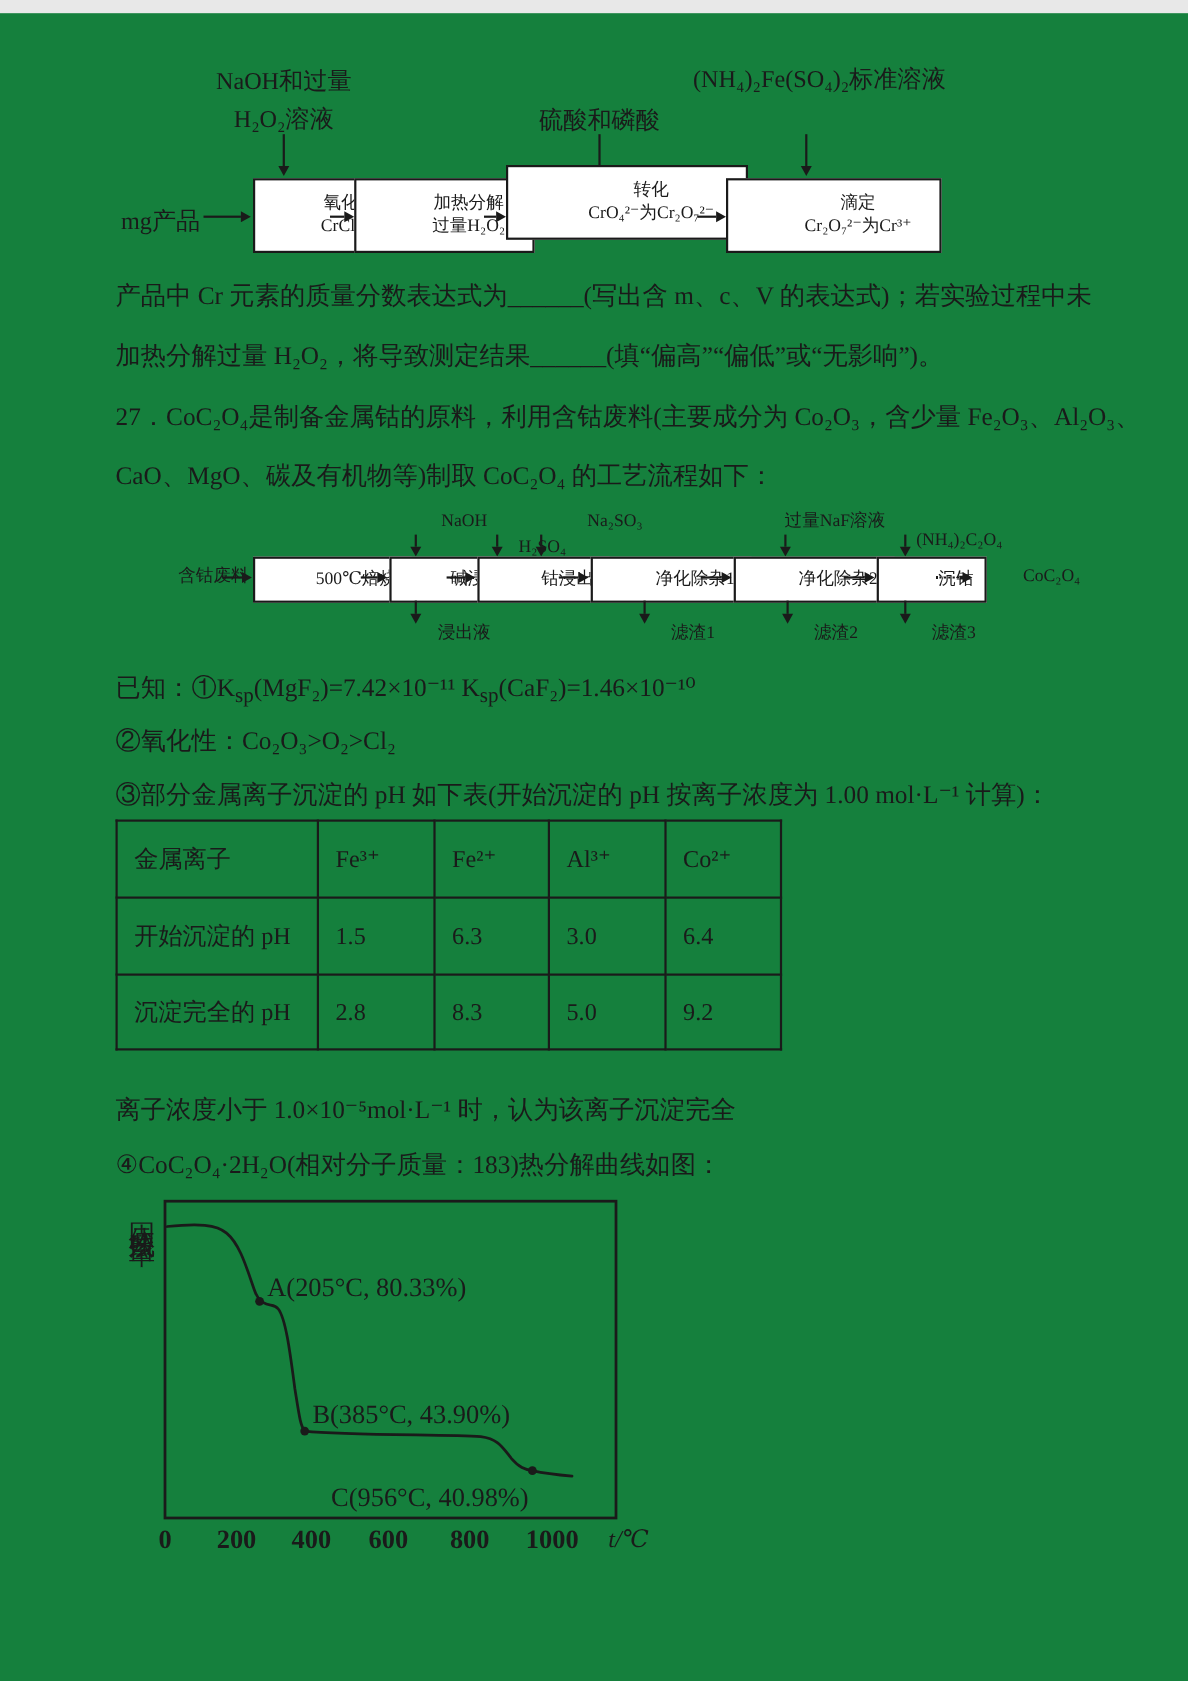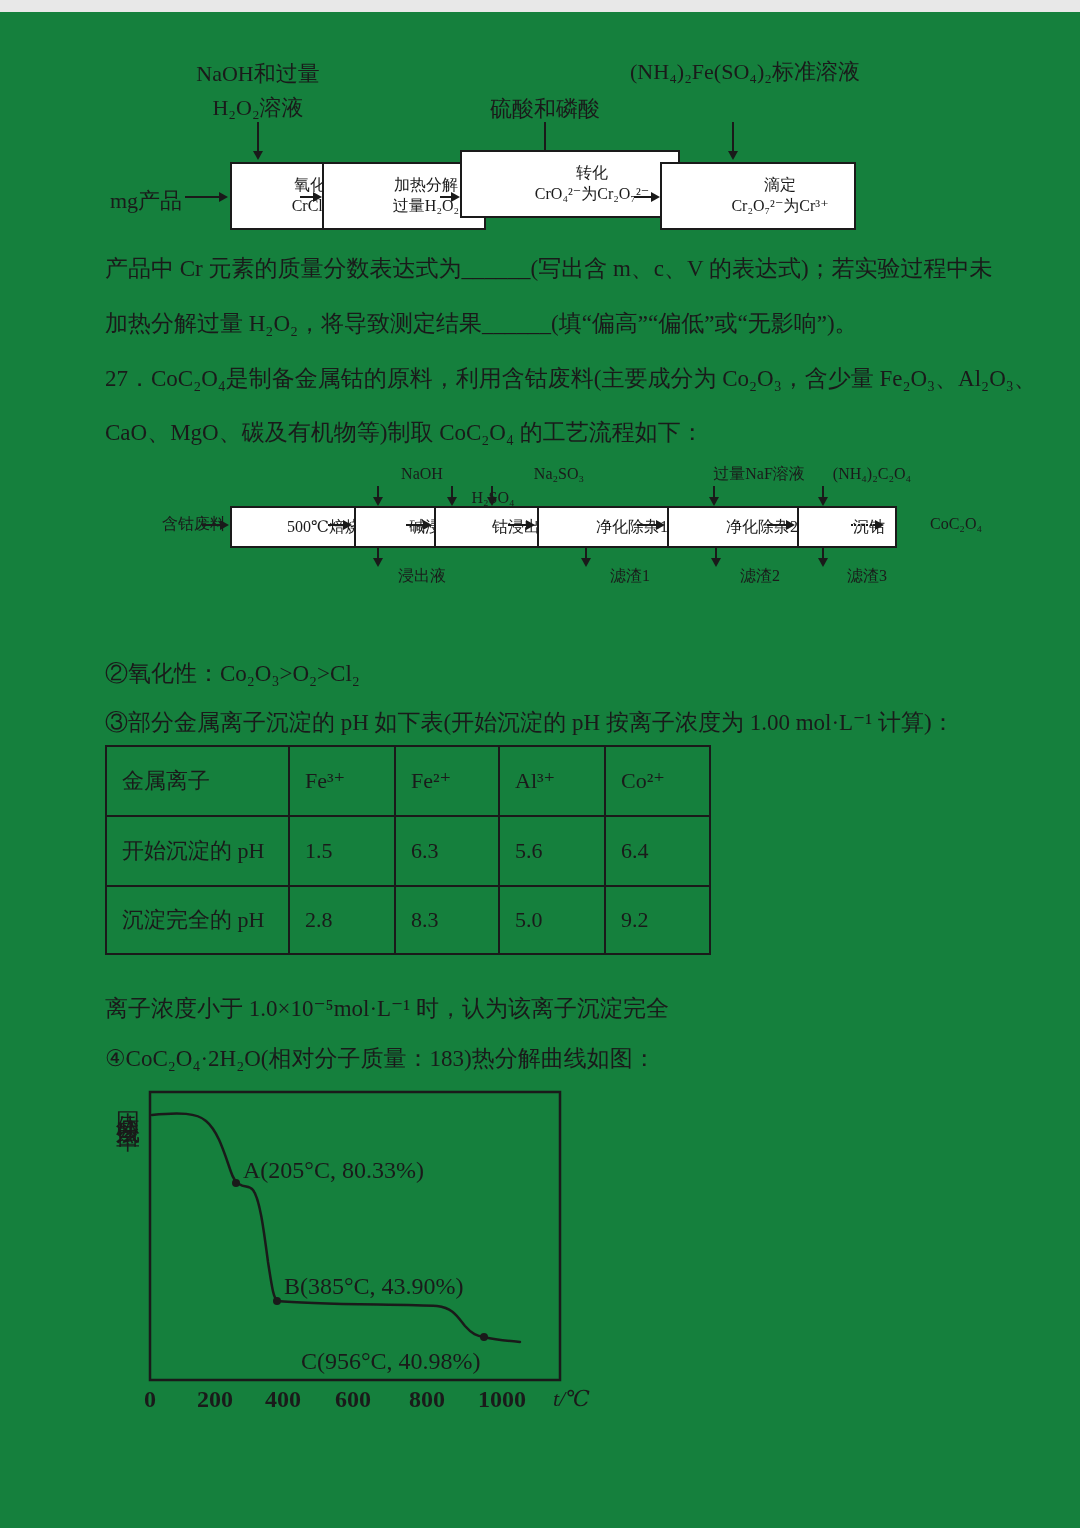--- a/index.html
+++ b/index.html
@@ -79,21 +79,21 @@
   <div class="t body-line" style="left:105px;top:298px;">加热分解过量 H₂O₂，将导致测定结果______(填“偏高”“偏低”或“无影响”)。</div>
 
   <div class="t body-line" style="left:105px;top:353px;">27．CoC₂O₄是制备金属钴的原料，利用含钴废料(主要成分为 Co₂O₃，含少量 Fe₂O₃、Al₂O₃、</div>
   <div class="t body-line" style="left:105px;top:407px;">CaO、MgO、碳及有机物等)制取 CoC₂O₄ 的工艺流程如下：</div>
 
   <div>
     <div class="t fc-small" style="left:343px;top:452px;width:70px;">NaOH</div>
     <div class="t fc-small" style="left:412px;top:476px;width:74px;">H₂SO₄</div>
     <div class="t fc-small" style="left:478px;top:452px;width:74px;">Na₂SO₃</div>
     <div class="t fc-small" style="left:648px;top:452px;width:134px;">过量NaF溶液</div>
-    <div class="t fc-small" style="left:770px;top:452px;width:116px;">(NH₄)₂C₂O₄</div>
+    <div class="t fc-small" style="left:770px;top:469px;width:116px;">(NH₄)₂C₂O₄</div>
 
     <div class="arrD" style="left:377px;top:474px;height:11px;"></div>
     <div class="arrD" style="left:451px;top:474px;height:11px;"></div>
     <div class="arrD" style="left:491px;top:474px;height:11px;"></div>
     <div class="arrD" style="left:713px;top:474px;height:11px;"></div>
     <div class="arrD" style="left:822px;top:474px;height:11px;"></div>
 
     <div class="t fc-small" style="left:118px;top:502px;">含钴废料</div>
     <div class="arrR" style="left:202px;top:512px;width:18px;"></div>
 
@@ -127,37 +127,38 @@
     <div class="arrD" style="left:585px;top:534px;height:12px;"></div>
     <div class="arrD" style="left:715px;top:534px;height:12px;"></div>
     <div class="arrD" style="left:822px;top:534px;height:12px;"></div>
 
     <div class="t fc-small" style="left:345px;top:554px;width:66px;">浸出液</div>
     <div class="t fc-small" style="left:553px;top:554px;width:66px;">滤渣1</div>
     <div class="t fc-small" style="left:683px;top:554px;width:66px;">滤渣2</div>
     <div class="t fc-small" style="left:790px;top:554px;width:66px;">滤渣3</div>
   </div>
 
+  <div class="t body-line" style="left:105px;top:600px;"><span>已知：①K</span><sub>sp</sub><span>(MgF₂)=7.42×10⁻¹¹ K</span><sub>sp</sub><span>(CaF₂)=1.46×10⁻¹⁰</span></div>
   <div class="t body-line" style="left:105px;top:648px;">②氧化性：Co₂O₃&gt;O₂&gt;Cl₂</div>
   <div class="t body-line" style="left:105px;top:697px;">③部分金属离子沉淀的 pH 如下表(开始沉淀的 pH 按离子浓度为 1.00 mol·L⁻¹ 计算)：</div>
 
   <table class="ph">
     <tbody>
         <tr style="height:70px;padding-left:32px;">
       <td style="width:166px;">金属离子</td>
       <td style="width:89px;">Fe³⁺</td>
       <td style="width:87px;">Fe²⁺</td>
       <td style="width:89px;">Al³⁺</td>
       <td style="width:88px;">Co²⁺</td>
     </tr>
     <tr style="height:70px;">
       <td>开始沉淀的 pH</td>
       <td>1.5</td>
       <td>6.3</td>
-      <td>5.6</td>
+      <td>3.0</td>
       <td>6.4</td>
     </tr>
     <tr style="height:68px;">
       <td>沉淀完全的 pH</td>
       <td>2.8</td>
       <td>8.3</td>
       <td>5.0</td>
       <td>9.2</td>
     </tr>
   </tbody>

